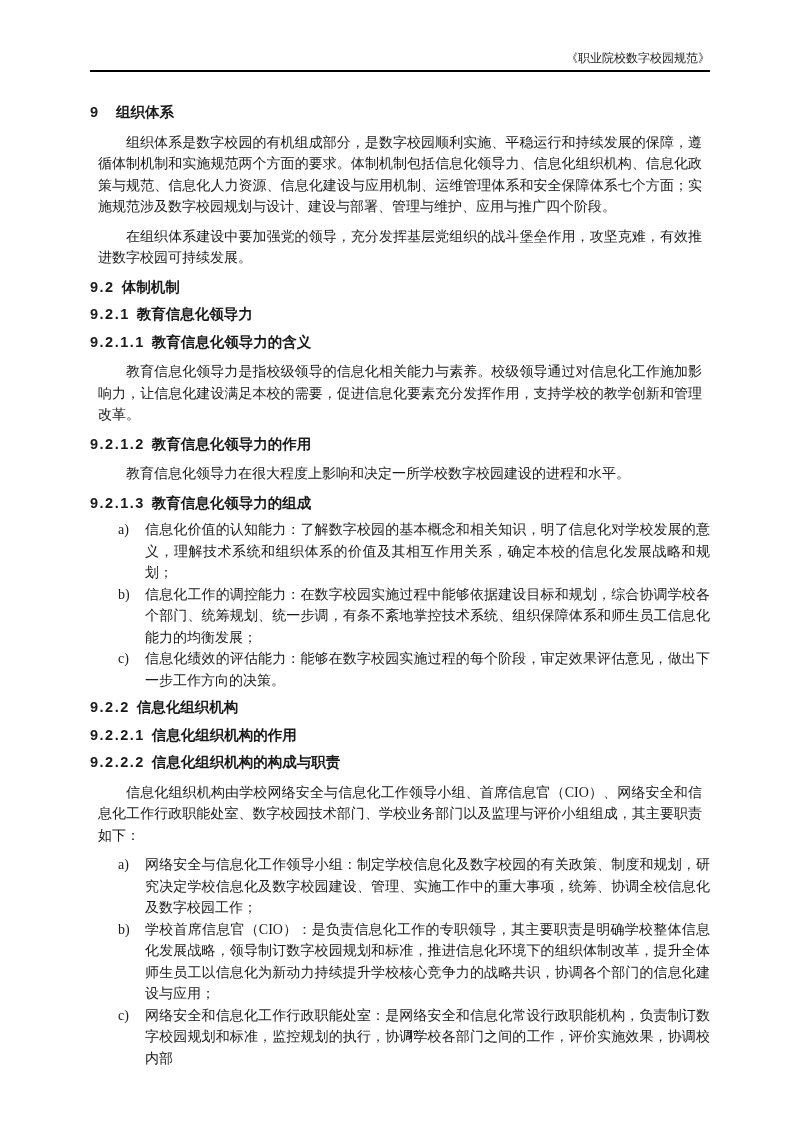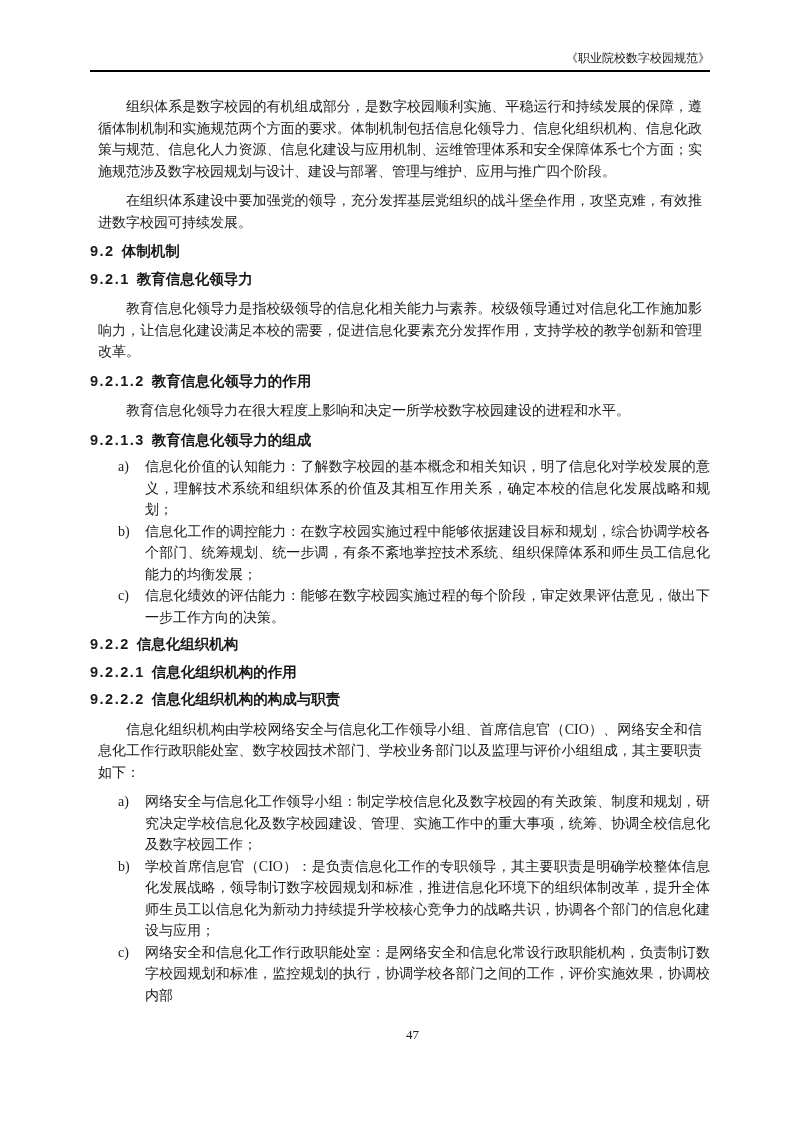--- a/index.html
+++ b/index.html
@@ -71,33 +71,39 @@
 <body>
 
 <div class="page">
 
   <div class="running-header">
     <span>《职业院校数字校园规范》</span>
   </div>
 
   <div class="content">
 
+    <h1 class="hd hd-top">
+      <span class="num">9</span><span>组织体系</span>
+    </h1>
 
 
     <p class="para">组织体系是数字校园的有机组成部分，是数字校园顺利实施、平稳运行和持续发展的保障，遵循体制机制和实施规范两个方面的要求。体制机制包括信息化领导力、信息化组织机构、信息化政策与规范、信息化人力资源、信息化建设与应用机制、运维管理体系和安全保障体系七个方面；实施规范涉及数字校园规划与设计、建设与部署、管理与维护、应用与推广四个阶段。</p>
     <p class="para">在组织体系建设中要加强党的领导，充分发挥基层党组织的战斗堡垒作用，攻坚克难，有效推进数字校园可持续发展。</p>
 
     <h2 class="hd">
       <span class="num">9.2</span><span>体制机制</span>
     </h2>
 
     <h3 class="hd">
       <span class="num">9.2.1</span><span>教育信息化领导力</span>
     </h3>
 
+    <h4 class="hd">
+      <span class="num">9.2.1.1</span><span>教育信息化领导力的含义</span>
+    </h4>
 
     <p class="para">教育信息化领导力是指校级领导的信息化相关能力与素养。校级领导通过对信息化工作施加影响力，让信息化建设满足本校的需要，促进信息化要素充分发挥作用，支持学校的教学创新和管理改革。</p>
 
     <h4 class="hd">
       <span class="num">9.2.1.2</span><span>教育信息化领导力的作用</span>
     </h4>
 
     <p class="para">教育信息化领导力在很大程度上影响和决定一所学校数字校园建设的进程和水平。</p>
 
     <h4 class="hd">

